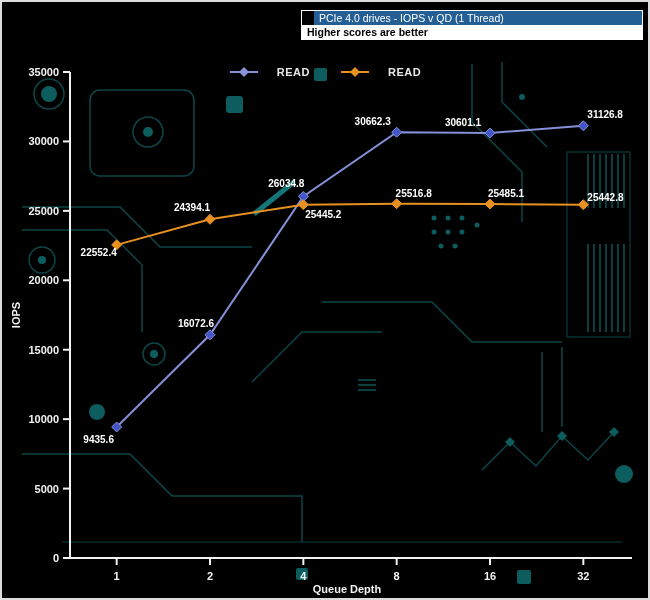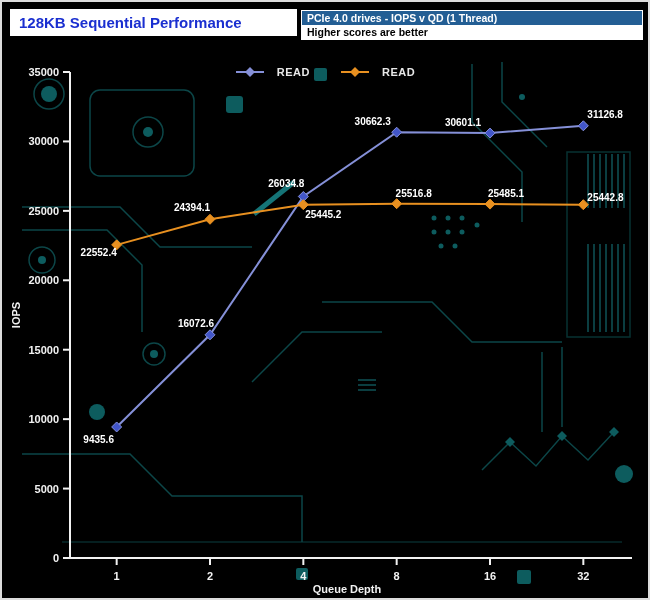--- a/index.html
+++ b/index.html
@@ -9,32 +9,32 @@
     font-family:"Liberation Sans", sans-serif;
   }
   .frame svg.bg{position:absolute;left:0;top:0;width:646px;height:596px;}
   .title-box{
     position:absolute;left:8px;top:7px;width:287px;height:27px;box-sizing:border-box;
     background:#ffffff;color:#1a2fd0;font-weight:bold;font-size:15px;
     line-height:27px;padding-left:9px;white-space:nowrap;overflow:hidden;
   }
   .banner{position:absolute;left:299px;top:8px;right:5px;border:1px solid #fff;}
   .banner-top{
-    background:#235e94;color:#ffffff;font-size:10.5px;font-weight:bold;
-    padding:1px 5px;white-space:nowrap;
+    background:#235e94;color:#ffffff;font-size:10.5px;font-weight:normal;
+    padding:1px 5px;white-space:nowrap;margin-left:12px;
   }
   .banner-bottom{
     background:#ffffff;color:#000000;font-size:10.5px;font-weight:bold;
     padding:1px 5px;white-space:nowrap;
   }
   .legend{
     position:absolute;top:50px;left:0;right:0;height:16px;
     display:flex;justify-content:center;align-items:center;gap:30px;
   }
-  .legend-item{display:flex;align-items:center;gap:12px;
+  .legend-item{display:flex;align-items:center;gap:18px;
     color:#e8e8e8;font-size:11px;font-weight:bold;letter-spacing:.5px;margin-top:24px;}
   .axis-title{fill:#f2f2f2;font-size:11px;font-weight:bold;font-family:"Liberation Sans",sans-serif;}
   text{font-family:"Liberation Sans",sans-serif;}
 </style>
 </head>
 <body>
 
 <div class="frame">
 
   <svg class="bg" viewBox="0 0 646 596">
@@ -165,21 +165,20 @@
         <path d="M 488 197.12118285714286 L 493 202.12118285714286 L 488 207.12118285714286 L 483 202.12118285714286 Z" fill="#e89020" stroke="#e89020" stroke-width="1"></path>
         <text x="504" y="195.12118285714286" text-anchor="middle" fill="#ffffff" font-size="10" font-weight="bold">25485.1</text>
         <path d="M 581.3333333333334 197.7085485714286 L 586.3333333333334 202.7085485714286 L 581.3333333333334 207.7085485714286 L 576.3333333333334 202.7085485714286 Z" fill="#e89020" stroke="#e89020" stroke-width="1"></path>
         <text x="585.3333333333334" y="198.7085485714286" text-anchor="start" fill="#ffffff" font-size="10" font-weight="bold">25442.8</text>
       </g>
 
     <text class="axis-title" x="18" y="313" text-anchor="middle" transform="rotate(-90 18 313)">IOPS</text>
     <text class="axis-title" x="345" y="591" text-anchor="middle">Queue Depth</text>
   </svg>
 
-  <div class="title-box">128KB Sequential Performance</div>
 
   <div class="banner">
     <div class="banner-top">PCIe 4.0 drives - IOPS v QD (1 Thread)</div>
     <div class="banner-bottom">Higher scores are better</div>
   </div>
 
   <div class="legend">
     <div class="legend-item">
       <svg class="legend-icon" width="30" height="12" viewBox="0 0 30 12">
         <line x1="1" y1="6" x2="29" y2="6" stroke-width="2" stroke="#8590d8"></line>

